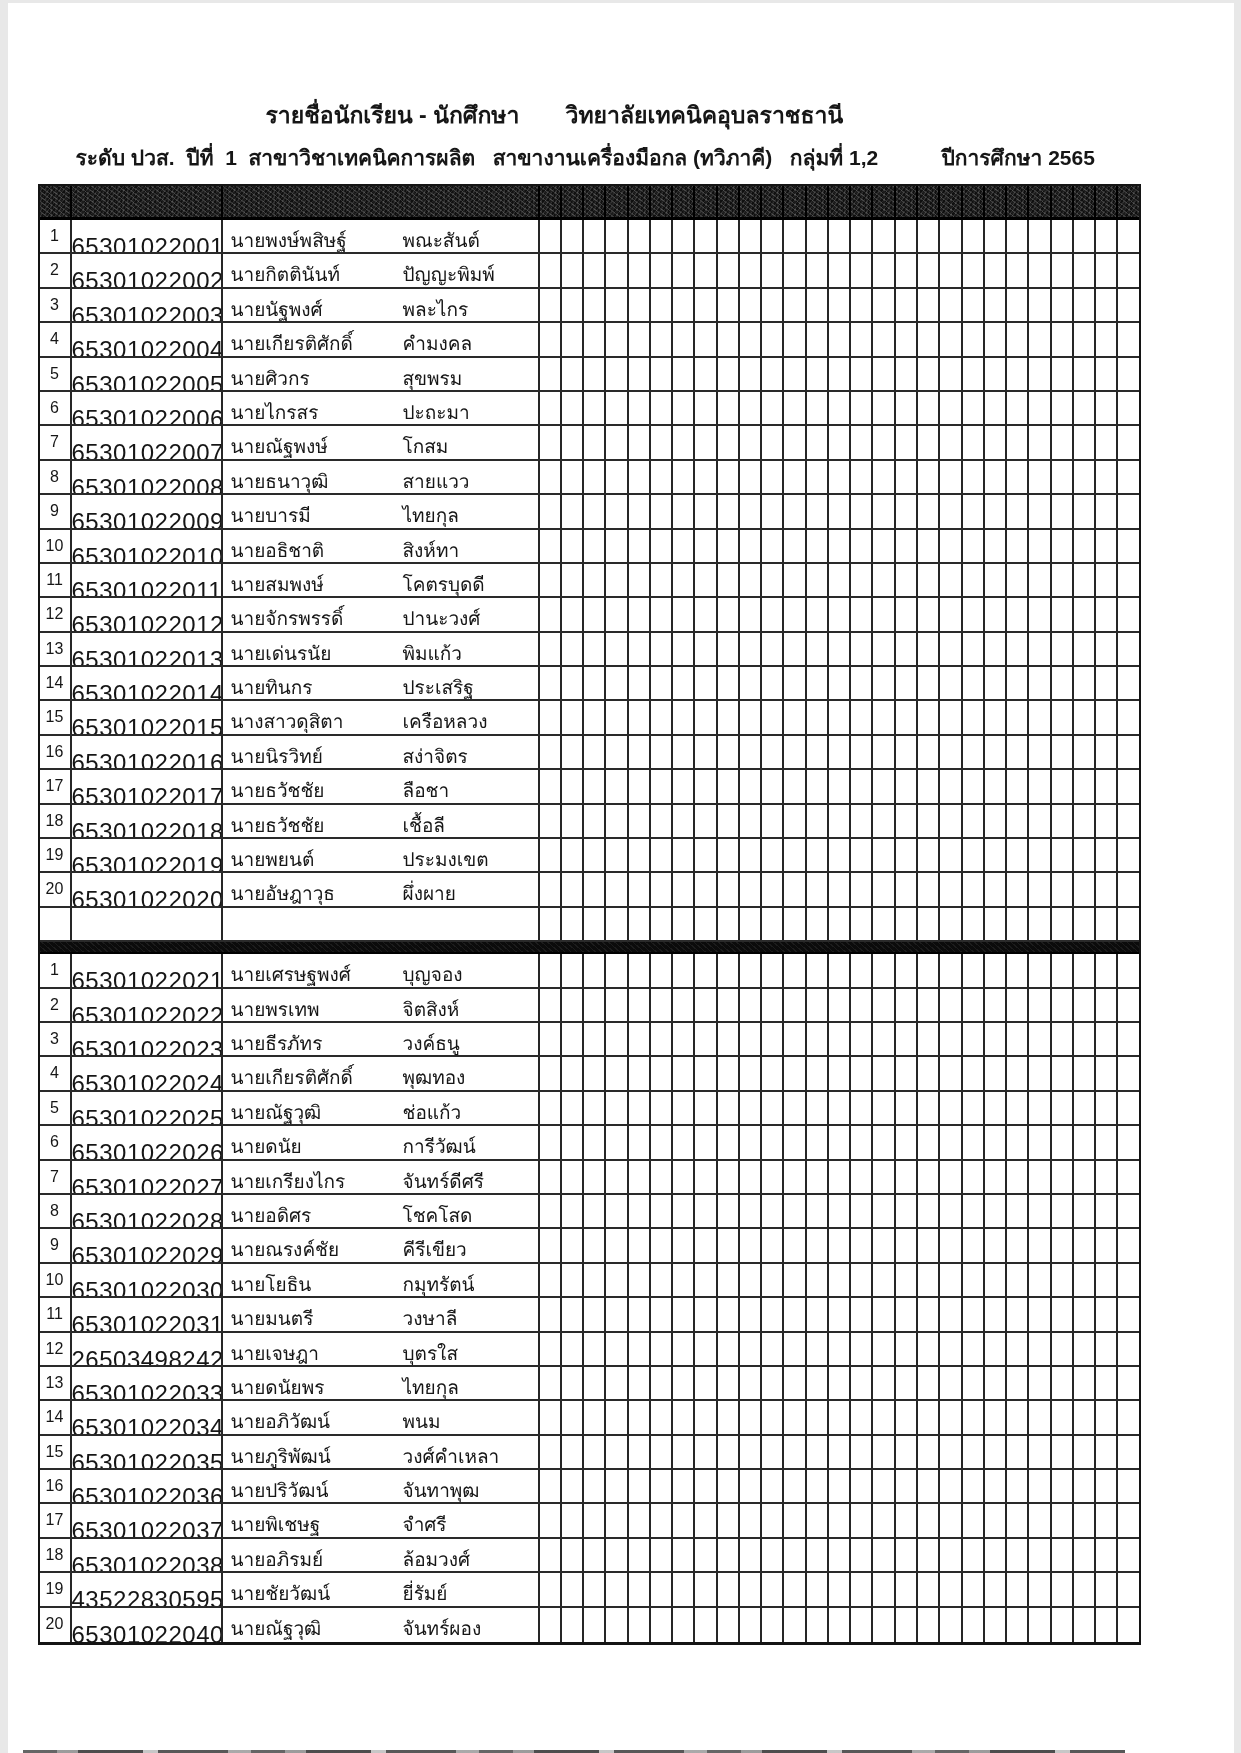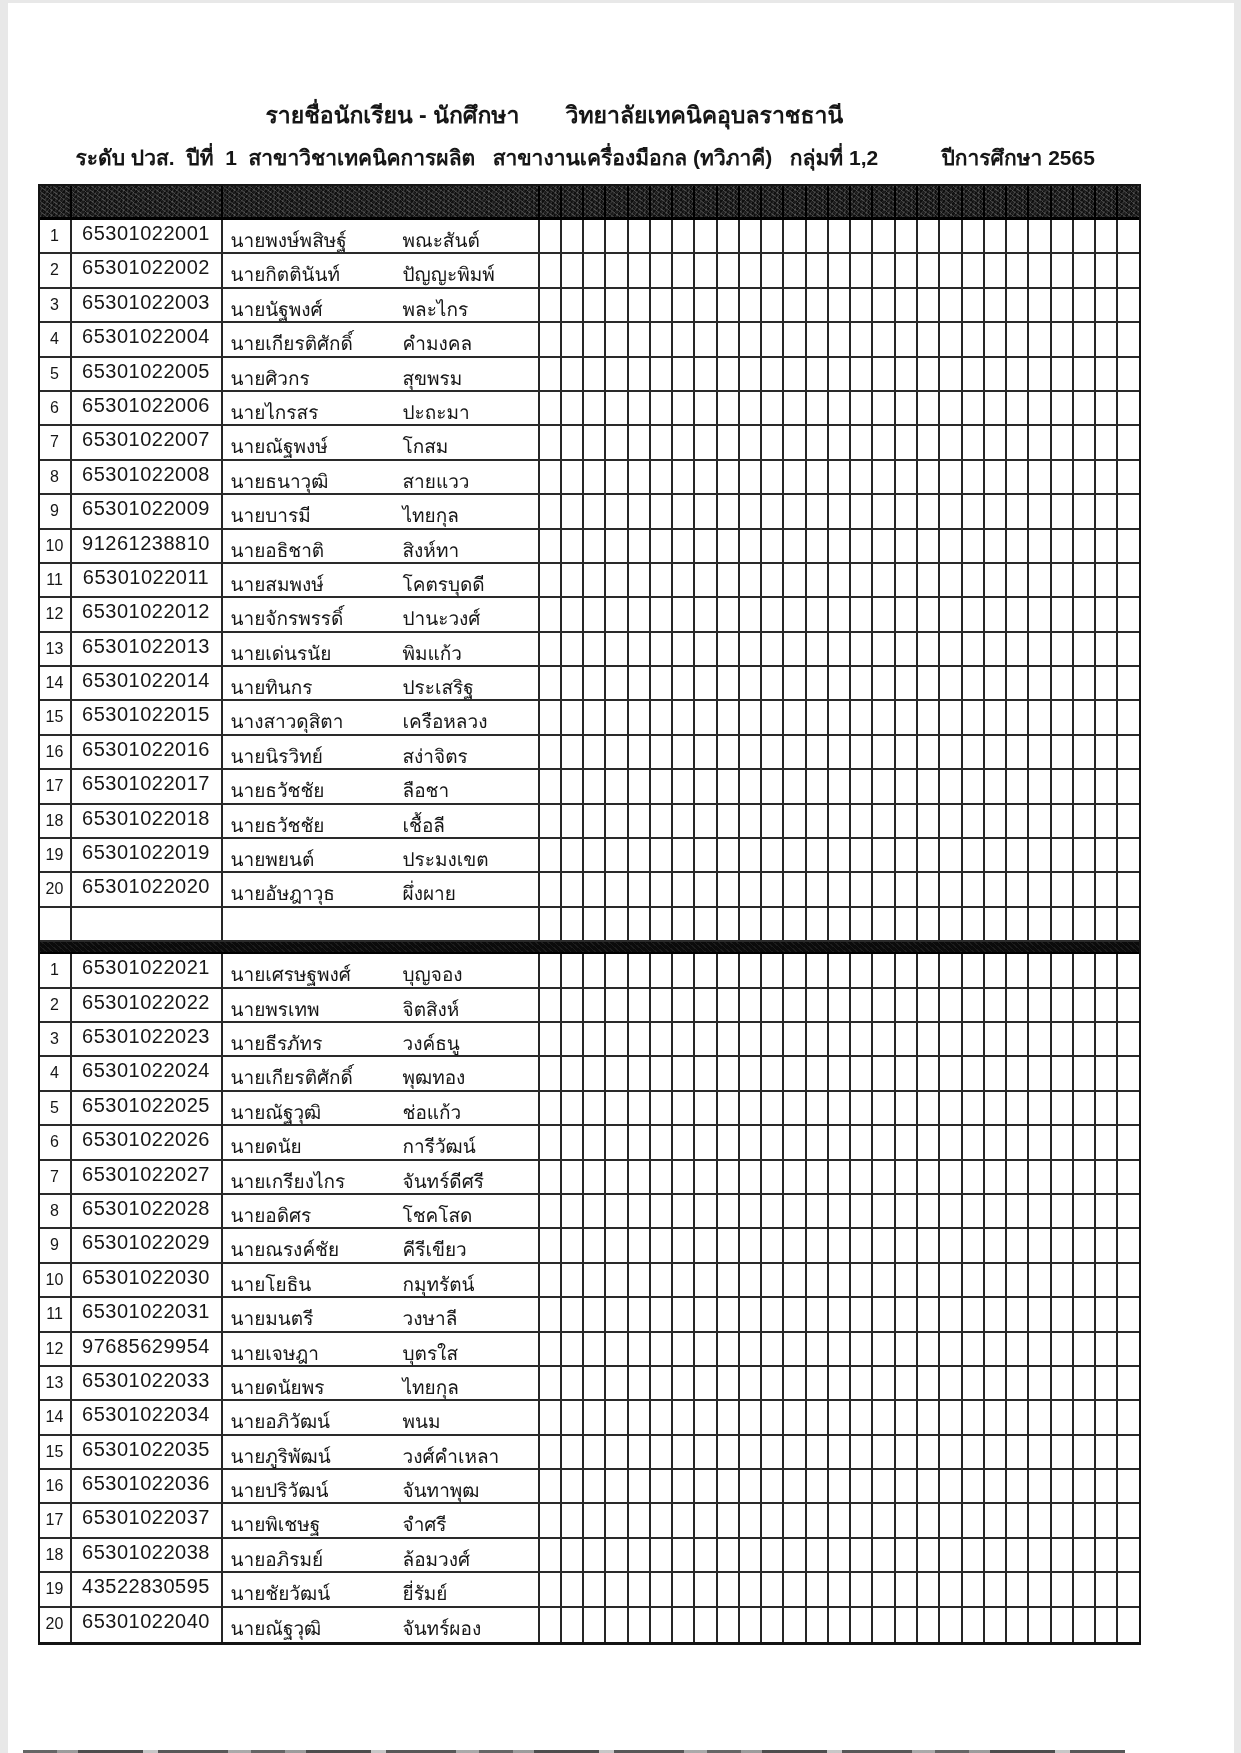--- a/index.html
+++ b/index.html
@@ -17,21 +17,21 @@
 
   .table{
     position:absolute;left:30px;top:181px;width:1103px;
     border:2px solid #141414;border-bottom-width:3px;box-sizing:border-box;
     background:#fff;
   }
   .row{display:flex;height:34.4px;border-bottom:2px solid #2a2a2a;box-sizing:border-box;}
   .row:last-child{border-bottom:none;}
   .cell{box-sizing:border-box;border-right:2px solid #262626;overflow:hidden;}
   .c-no{width:32px;text-align:center;font-size:16px;padding-top:7px;}
-  .c-id{width:151px;text-align:center;font-size:20px;padding-top:2px;letter-spacing:.5px;}
+  .c-id{width:151px;text-align:center;font-size:24px;padding-top:13px;letter-spacing:.5px;}
   .c-name{width:317px;font-size:19px;padding:5px 0 16px 8px;white-space:nowrap;}
   .fname{display:inline-block;min-width:172px;}
   .c-att{flex:1;}
   .c-att:last-child{border-right:none;}
 
   
   .hrow{display:flex;height:34px;border-bottom:3px solid #000;box-sizing:border-box;}
   .hcell{
     box-sizing:border-box;border-right:2px solid #000;
     background-color:#101010;
@@ -379,21 +379,21 @@
         <div class="cell c-att"></div>
         <div class="cell c-att"></div>
         <div class="cell c-att"></div>
         <div class="cell c-att"></div>
         <div class="cell c-att"></div>
         <div class="cell c-att"></div>
         <div class="cell c-att"></div>
       </div>
       <div class="row">
         <div class="cell c-no">10</div>
-        <div class="cell c-id">91261238810</div>
+        <div class="cell c-id">65301022010</div>
         <div class="cell c-name"><span class="fname">นายอธิชาติ</span><span class="lname">สิงห์ทา</span></div>
         <div class="cell c-att"></div>
         <div class="cell c-att"></div>
         <div class="cell c-att"></div>
         <div class="cell c-att"></div>
         <div class="cell c-att"></div>
         <div class="cell c-att"></div>
         <div class="cell c-att"></div>
         <div class="cell c-att"></div>
         <div class="cell c-att"></div>
@@ -1116,21 +1116,21 @@
         <div class="cell c-att"></div>
         <div class="cell c-att"></div>
         <div class="cell c-att"></div>
         <div class="cell c-att"></div>
         <div class="cell c-att"></div>
         <div class="cell c-att"></div>
         <div class="cell c-att"></div>
       </div>
       <div class="row">
         <div class="cell c-no">12</div>
-        <div class="cell c-id">97685629954</div>
+        <div class="cell c-id">26503498242</div>
         <div class="cell c-name"><span class="fname">นายเจษฎา</span><span class="lname">บุตรใส</span></div>
         <div class="cell c-att"></div>
         <div class="cell c-att"></div>
         <div class="cell c-att"></div>
         <div class="cell c-att"></div>
         <div class="cell c-att"></div>
         <div class="cell c-att"></div>
         <div class="cell c-att"></div>
         <div class="cell c-att"></div>
         <div class="cell c-att"></div>

